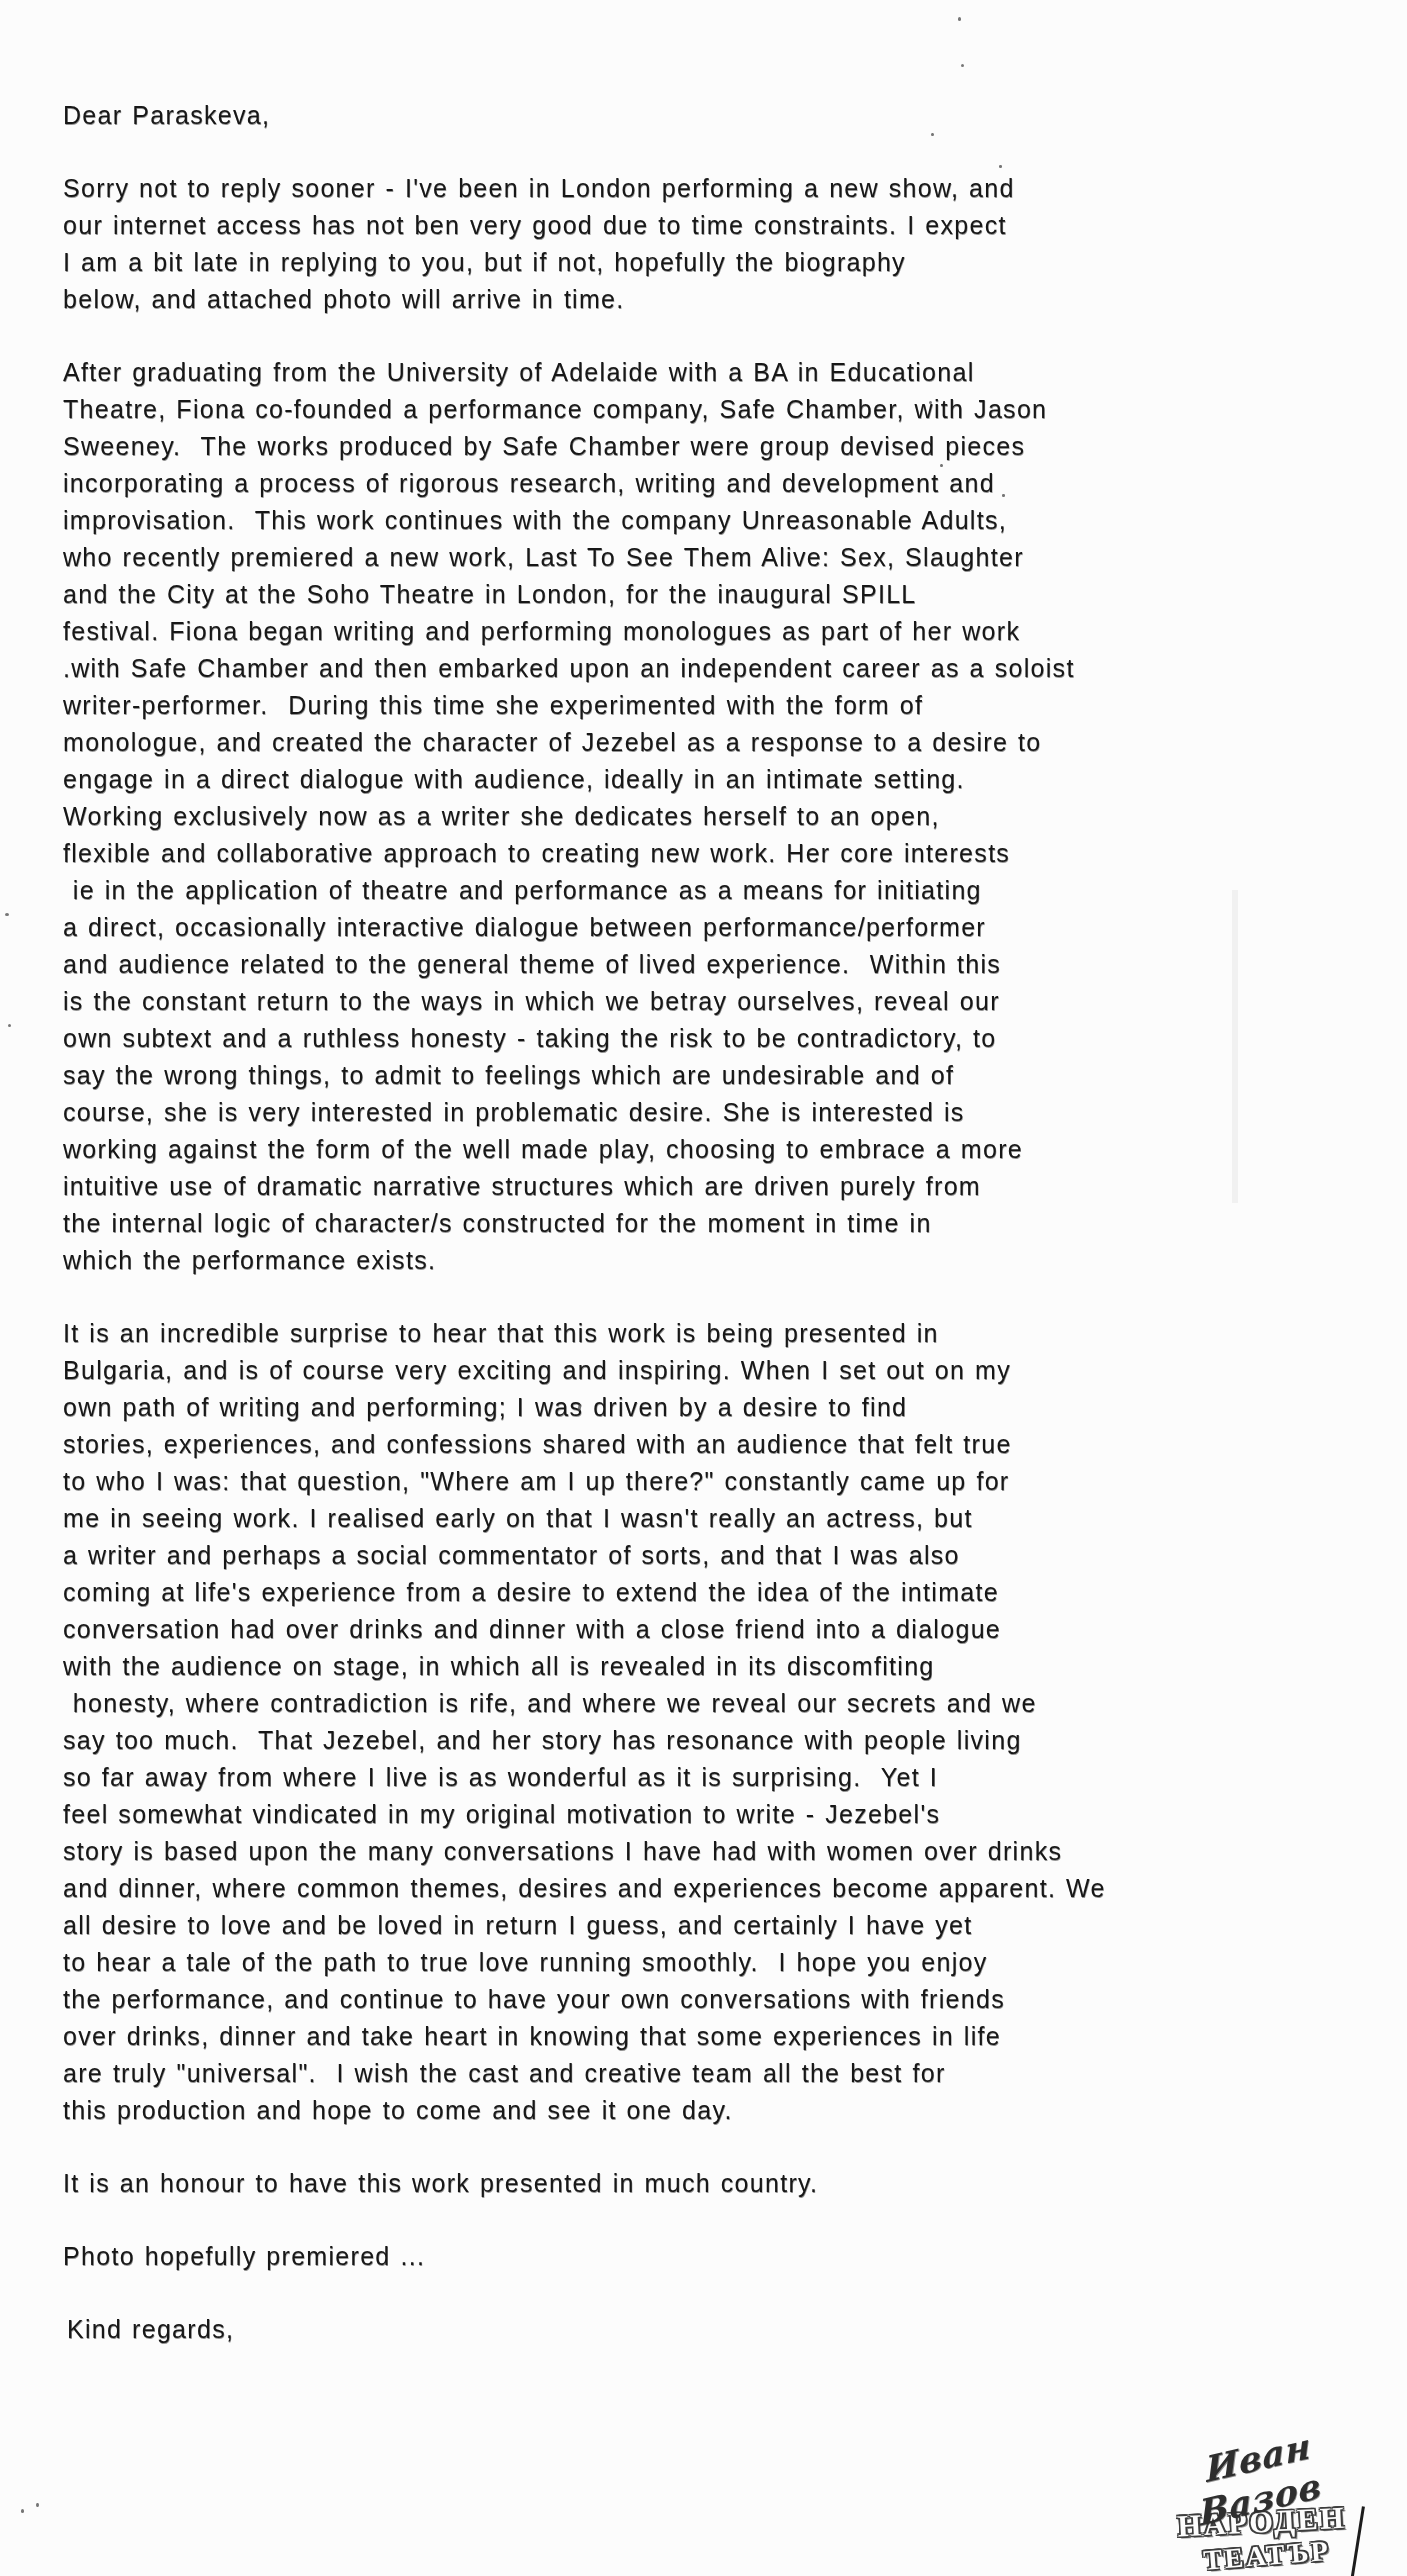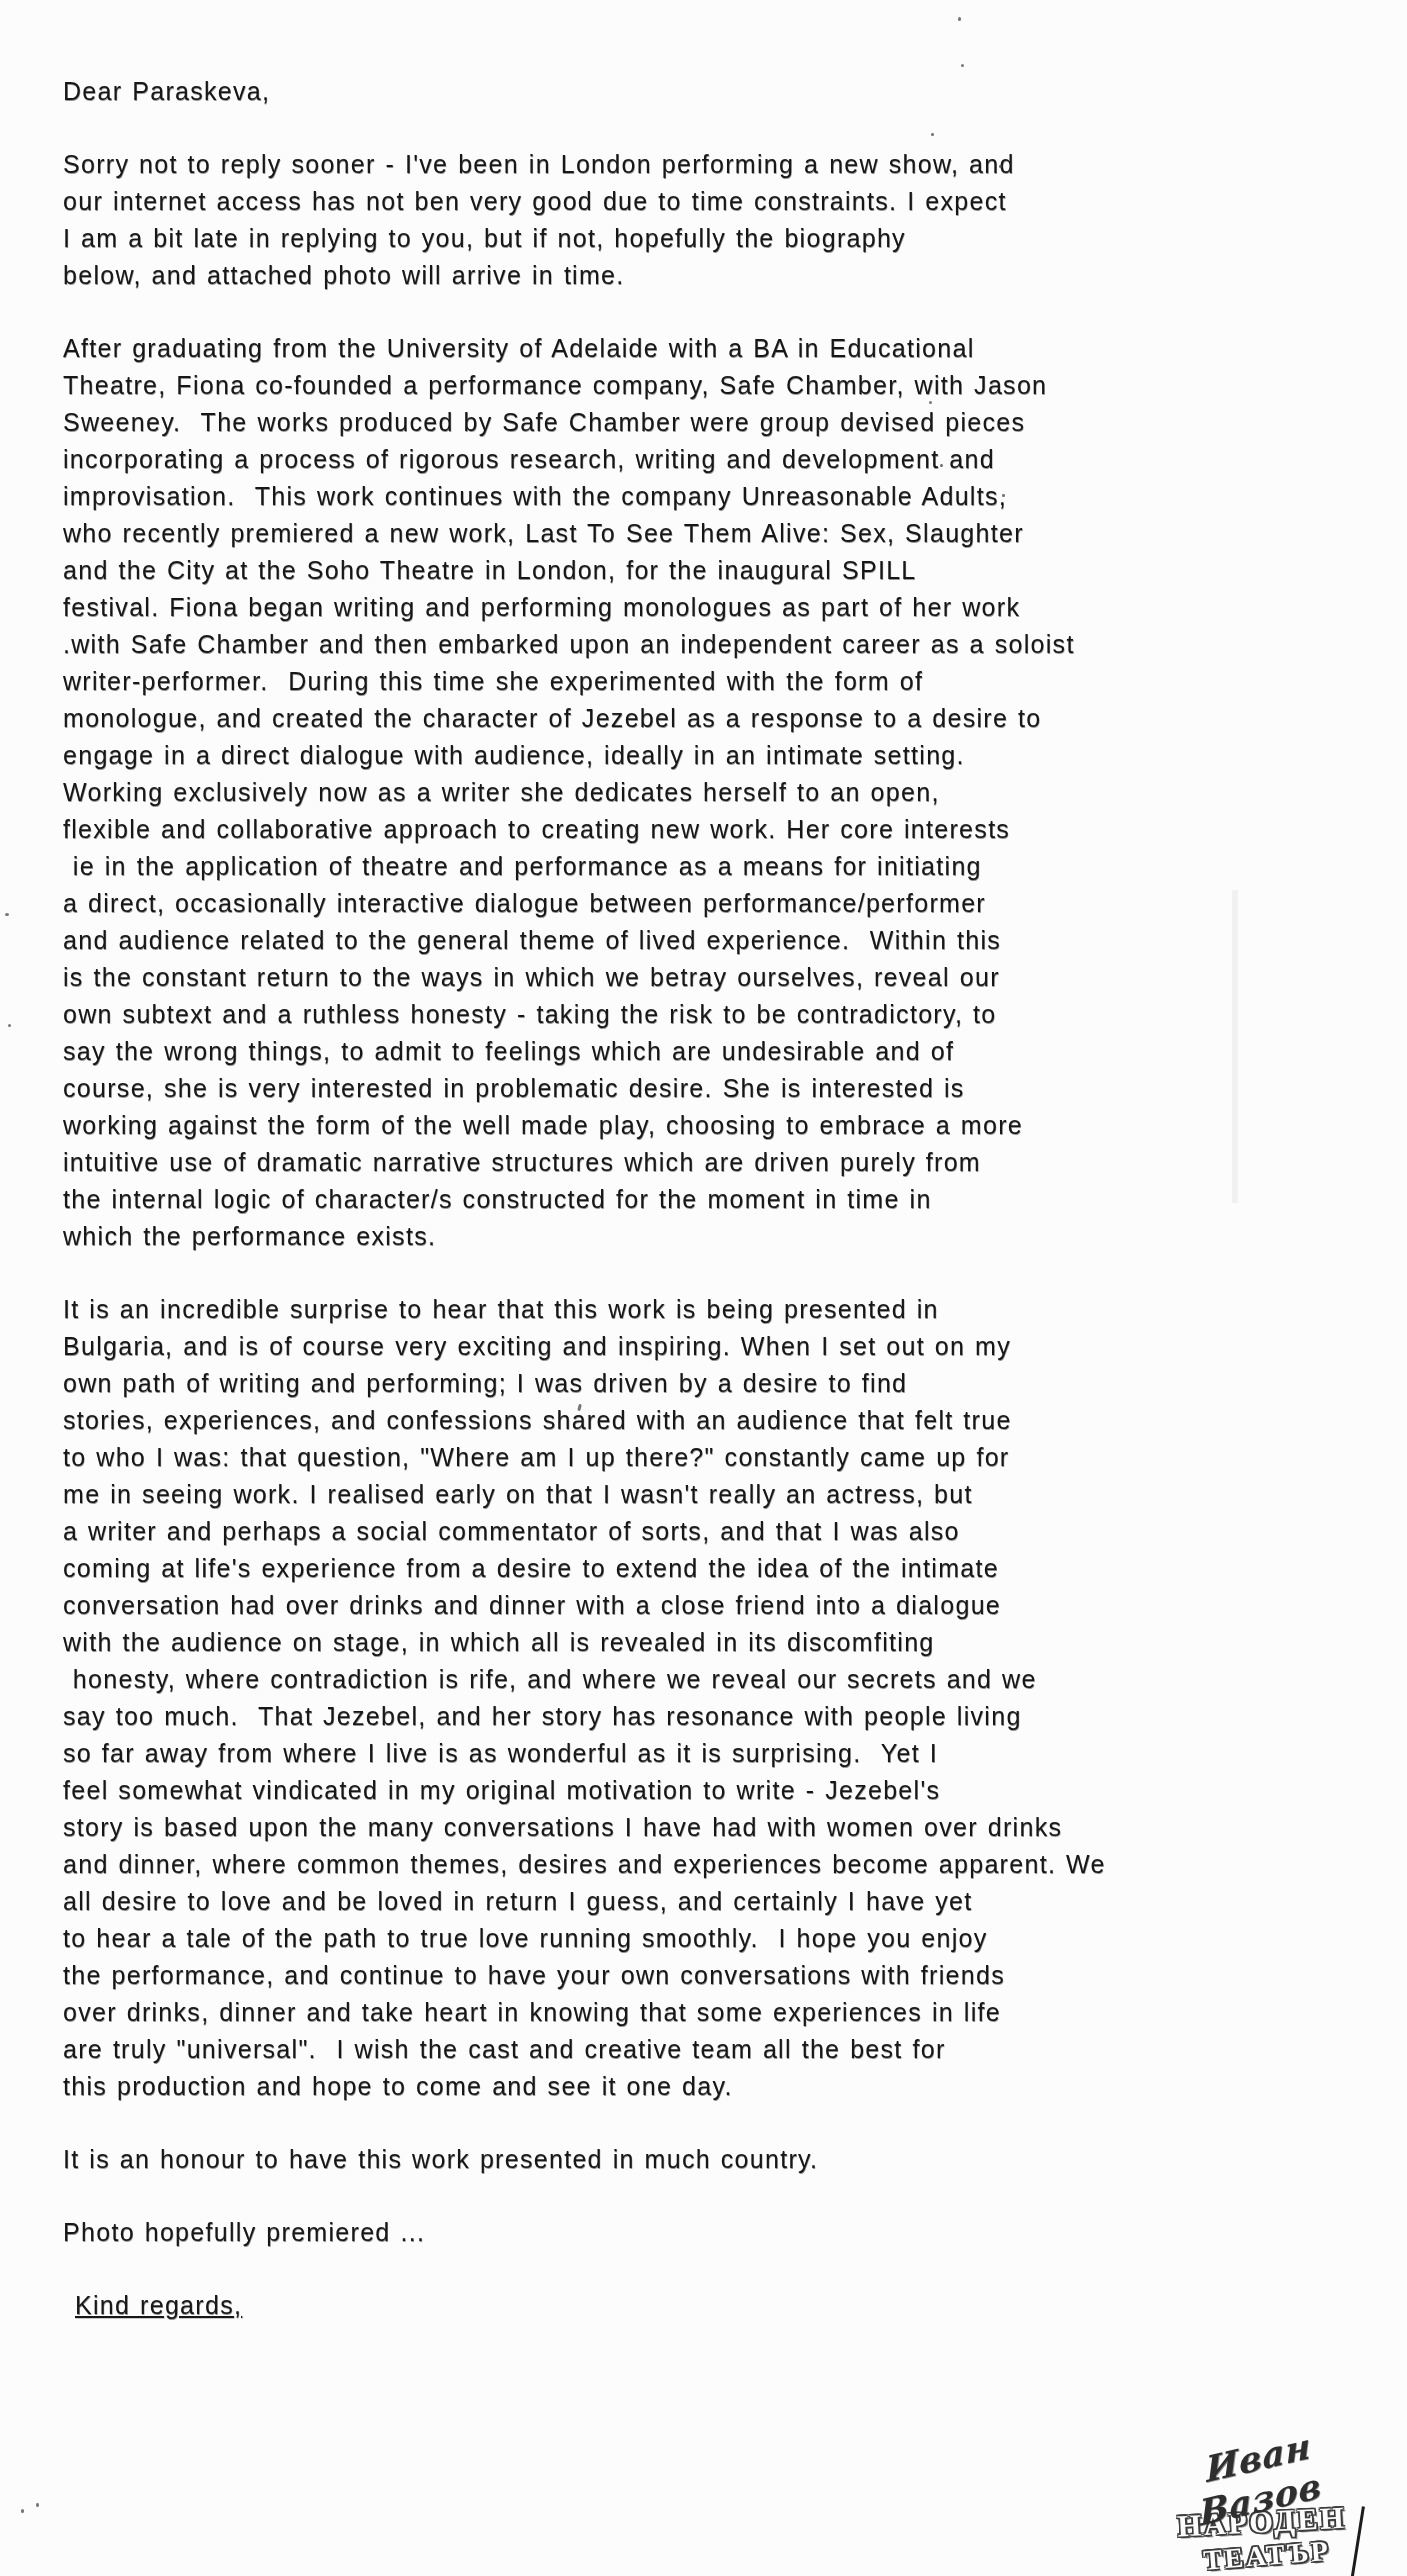--- a/index.html
+++ b/index.html
@@ -9,35 +9,35 @@
     position: relative;
     background: #fcfcfc;
     overflow: hidden;
     font-family: "Liberation Sans", sans-serif;
     color: #171717;
   }
   .page {
     position: relative;
     width: 1408px;
     height: 2576px;
-    padding: 73px 49px 0 63px;
+    padding: 97px 49px 0 63px;
     box-sizing: border-box;
   }
   .para, .line, .heading {
     margin: 0 0 36px 0;
     font-size: 25px;
     line-height: 37px;
     letter-spacing: 1.3px;
     word-spacing: 1.6px;
     white-space: pre-wrap;
     color: #171717;
     text-shadow: 0.5px 0.5px 0 rgba(20,20,20,0.45);
   }
   .heading { letter-spacing: 2px; }
-  .tight { margin: 12px; text-decoration: underline; }
+  .tight { margin: 4px; }
   
   .stamp {
     position: absolute;
     top: 2437px;
     right: 36px;
     width: 222px;
     text-align: center;
     transform: rotate(-3deg);
     pointer-events: none;
   }

